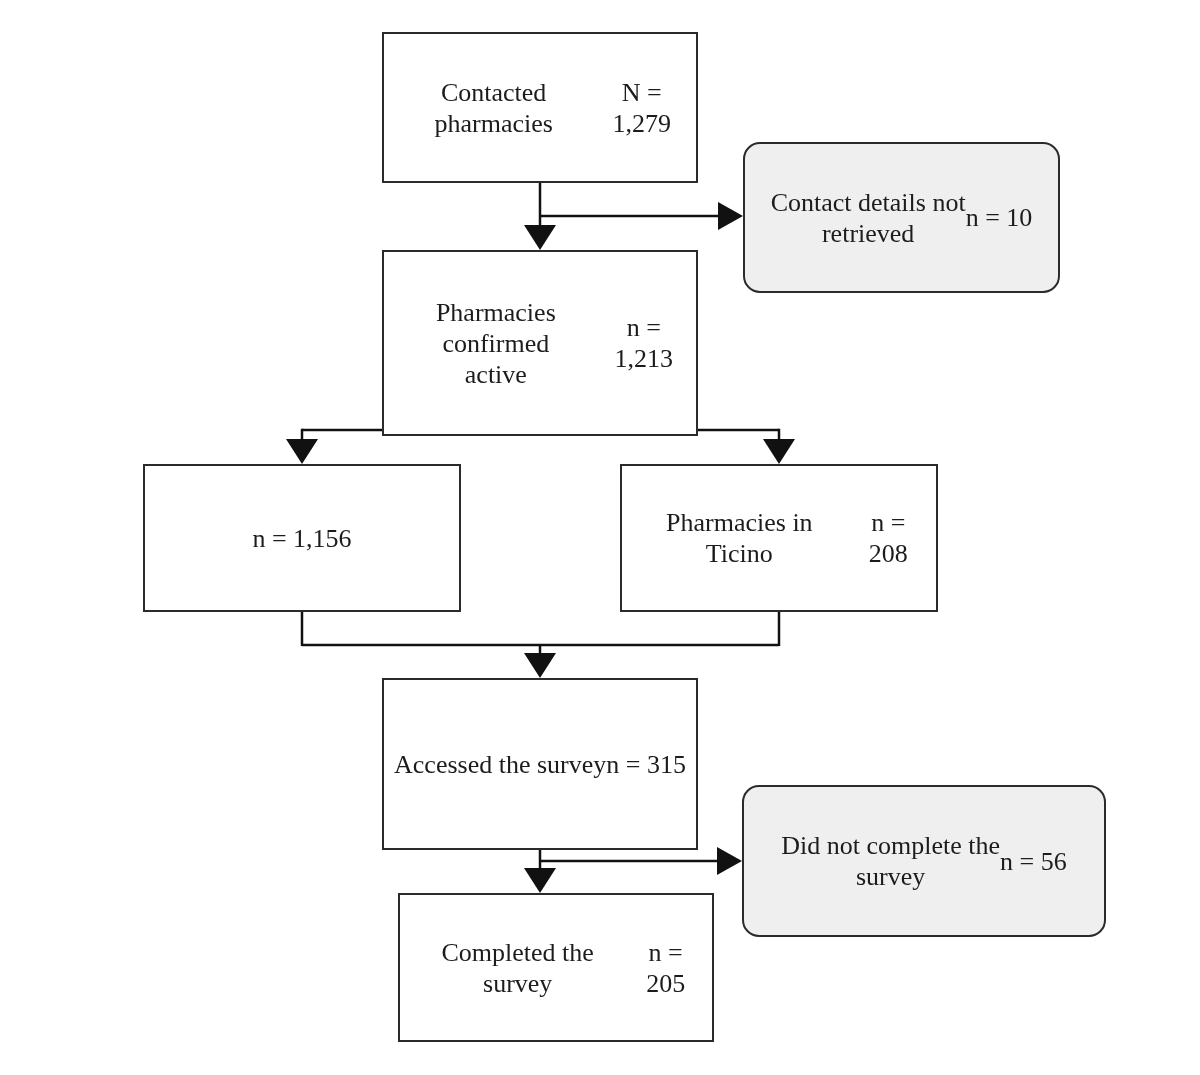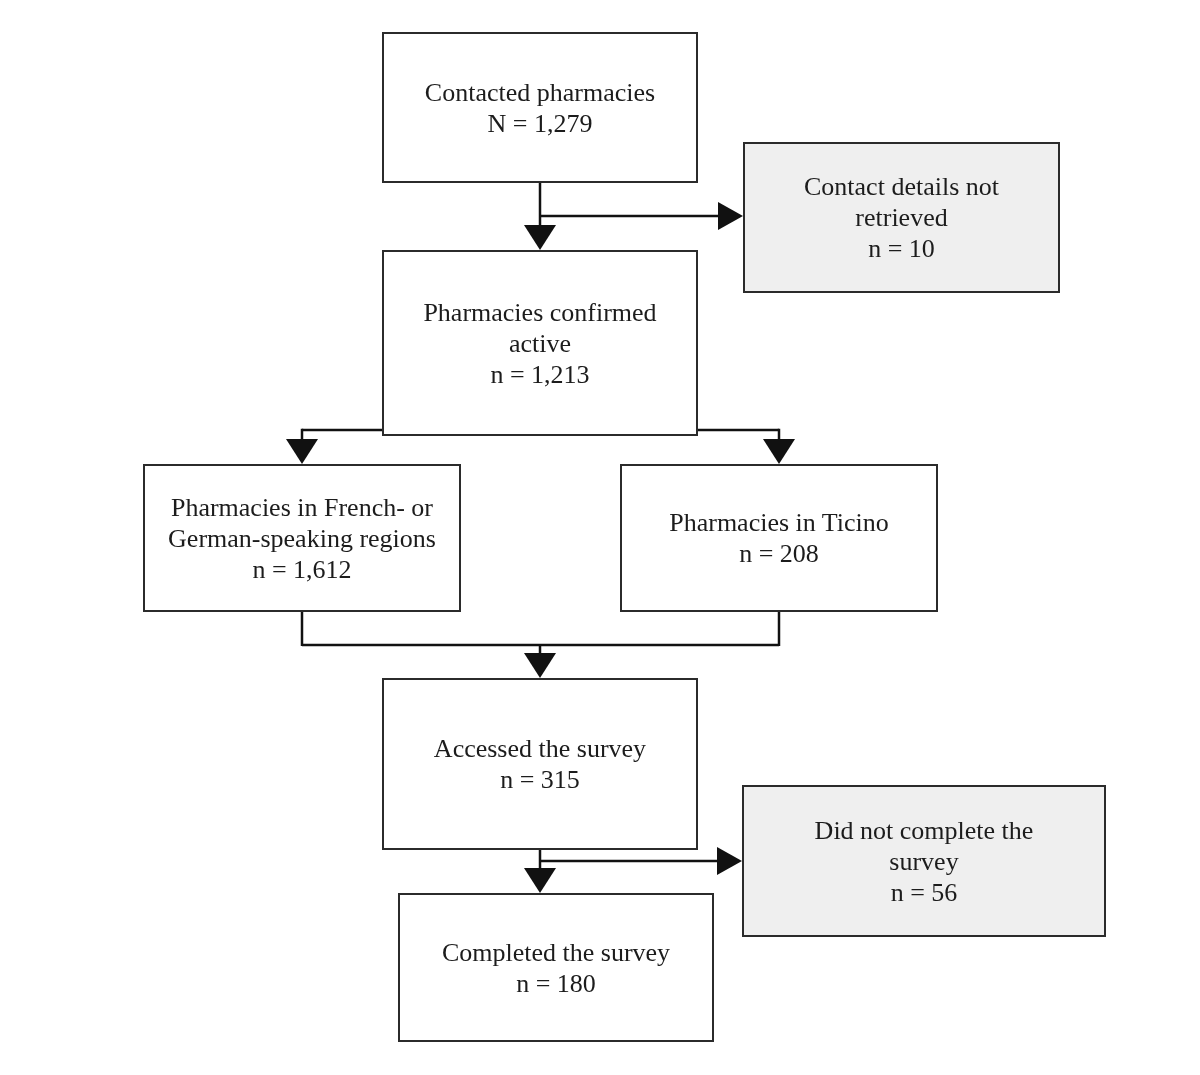--- a/index.html
+++ b/index.html
@@ -31,28 +31,29 @@
   .arrow {
     fill: var(--connector, #111111);
     stroke: none;
   }
   .node {
     position: absolute;
     box-sizing: border-box;
     border: 2px solid var(--box-border, #2b2b2b);
     background: var(--box-fill, #ffffff);
     display: flex;
-    flex-direction: column;
+    flex-direction: row;
     align-items: center;
     justify-content: center;
     text-align: center;
     padding: 0 8px;
   }
   .node.side {
     background: var(--side-box-fill, #efefef);
+    border-radius: 17px;
   }
   .node .label,
   .node .value {
     font-size: 26px;
     line-height: 31px;
     white-space: pre-line;
   }
 </style>
 </head>
 <body>
@@ -98,39 +99,37 @@
     <div class="value">n = 10</div>
   </div>
 
   <div class="node" style="left:382px; top:250px; width:316px; height:186px">
     <div class="label">Pharmacies confirmed
 active</div>
     <div class="value">n = 1,213</div>
   </div>
 
   <div class="node" style="left:143px; top:464px; width:318px; height:148px">
-    <div class="label">Pharmacies in French- or
-German-speaking regions</div>
-    <div class="value">n = 1,612</div>
+    <div class="value">n = 1,156</div>
   </div>
 
   <div class="node" style="left:620px; top:464px; width:318px; height:148px">
     <div class="label">Pharmacies in Ticino</div>
     <div class="value">n = 208</div>
   </div>
 
   <div class="node" style="left:382px; top:678px; width:316px; height:172px">
     <div class="label">Accessed the survey</div>
     <div class="value">n = 315</div>
   </div>
 
   <div class="node side" style="left:742px; top:785px; width:364px; height:152px">
     <div class="label">Did not complete the
 survey</div>
     <div class="value">n = 56</div>
   </div>
 
   <div class="node" style="left:398px; top:893px; width:316px; height:149px">
     <div class="label">Completed the survey</div>
-    <div class="value">n = 180</div>
+    <div class="value">n = 205</div>
   </div>
 
 </div>
 
 </body></html>

